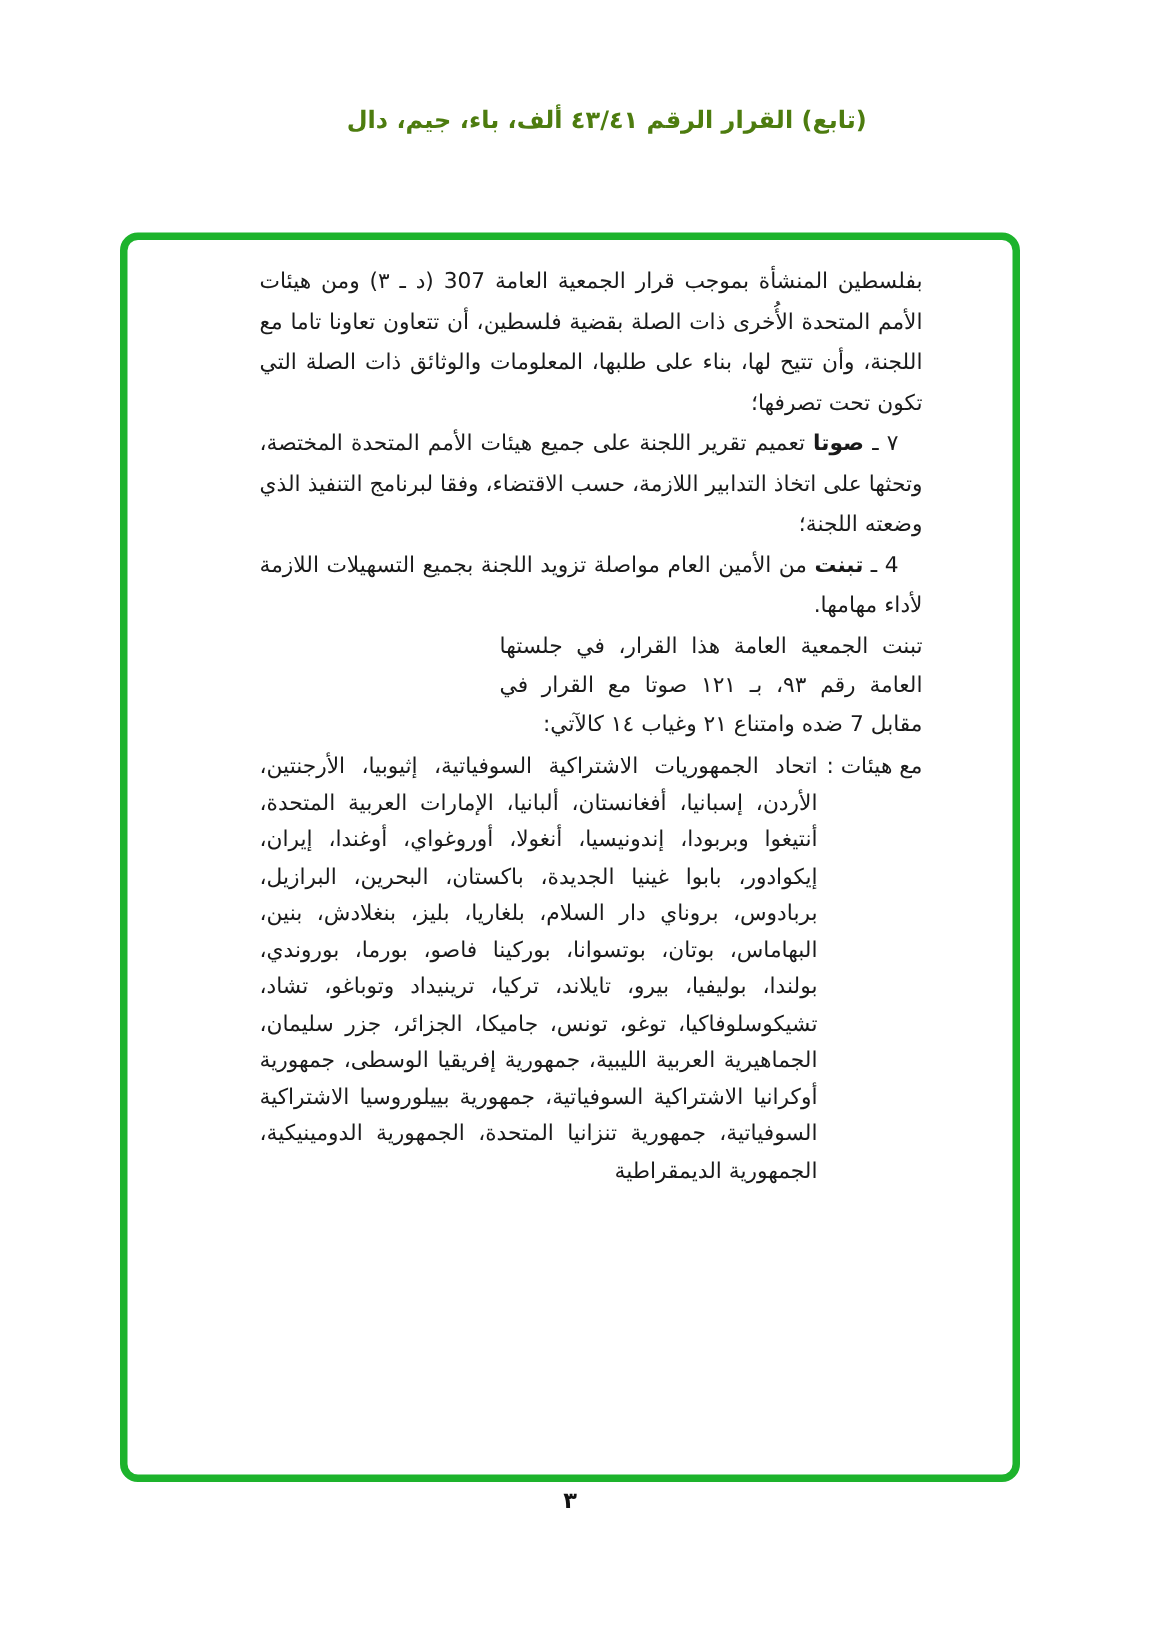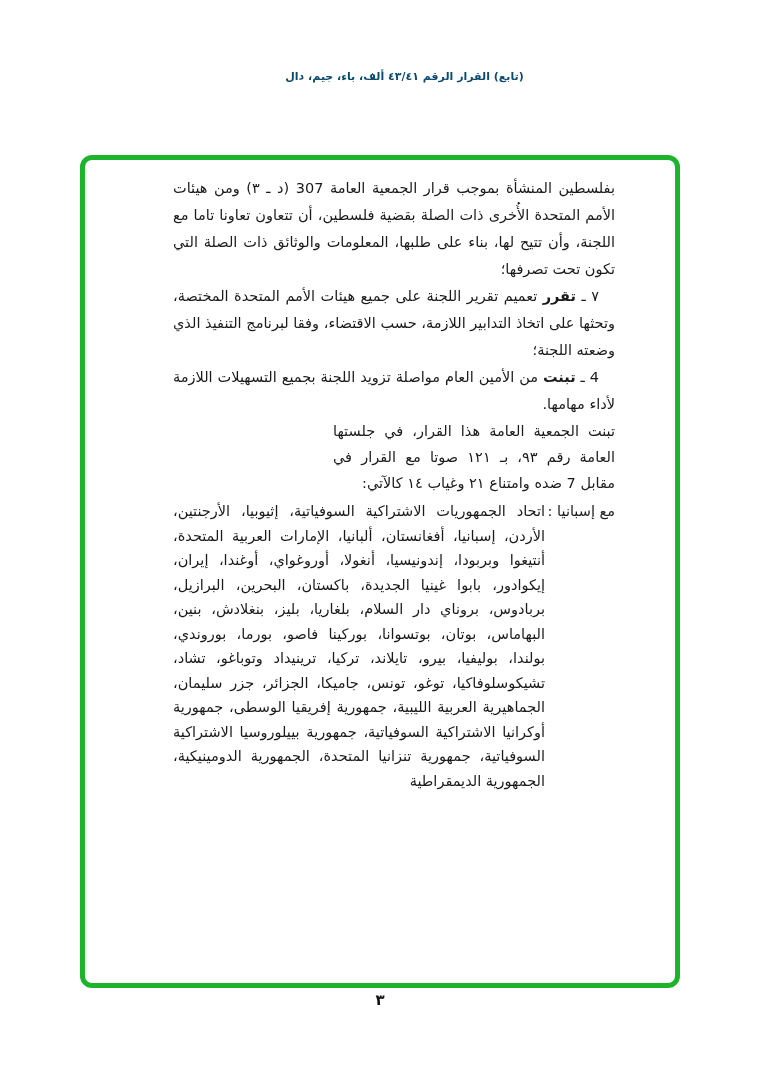--- a/index.html
+++ b/index.html
@@ -6,21 +6,21 @@
   html,body { background:#ffffff; }
   .page {
     position:relative;
     width:777px; height:1092px;
     background:#ffffff;
     overflow:hidden;
     font-family:"DejaVu Sans", sans-serif;
     color:#1a1a1a;
   }
   .header { position:absolute; top:70px; left:0; width:777px; text-align:center; direction:rtl; }
-  .header-title { font-size:11px; font-weight:bold; color:#0c4a6e; letter-spacing:0;padding-left:32px; }
+  .header-title { font-size:16px; font-weight:bold; color:#4d7c0f; letter-spacing:0;padding-left:32px; }
   .header-source { margin-top:9px; font-size:10.5px; font-weight:bold; color:#111; }
   .header-source sup { font-size:8px; vertical-align:super; }
   .res-box {
     position:absolute; left:80px; top:155px;
     width:600px; height:833px;
     border:5px solid #1db32c;
     border-radius:12px;
     background:transparent;
   }
   .box-content {
@@ -59,28 +59,28 @@
 
   <div class="header">
     <div class="header-title">(تابع) القرار الرقم ٤٣/٤١ ألف، باء، جيم، دال</div>
   </div>
 
   <div class="res-box" style="border-color: rgb(29, 179, 44);">
     <div class="box-content">
 
       <p>بفلسطين المنشأة بموجب قرار الجمعية العامة 307 (د ـ ٣) ومن هيئات الأمم المتحدة الأُخرى ذات الصلة بقضية فلسطين، أن تتعاون تعاونا تاما مع اللجنة، وأن تتيح لها، بناء على طلبها، المعلومات والوثائق ذات الصلة التي تكون تحت تصرفها؛</p>
 
-      <p class="para-item"><span>٧ ـ </span><span class="keyword">تقرر</span><span> تعميم تقرير اللجنة على جميع هيئات الأمم المتحدة المختصة، وتحثها على اتخاذ التدابير اللازمة، حسب الاقتضاء، وفقا لبرنامج التنفيذ الذي وضعته اللجنة؛</span></p>
+      <p class="para-item"><span>٧ ـ </span><span class="keyword">صوتا</span><span> تعميم تقرير اللجنة على جميع هيئات الأمم المتحدة المختصة، وتحثها على اتخاذ التدابير اللازمة، حسب الاقتضاء، وفقا لبرنامج التنفيذ الذي وضعته اللجنة؛</span></p>
 
       <p class="para-item"><span>4 ـ </span><span class="keyword">تبنت</span><span> من الأمين العام مواصلة تزويد اللجنة بجميع التسهيلات اللازمة لأداء مهامها.</span></p>
 
       <p class="adoption">تبنت الجمعية العامة هذا القرار، في جلستها العامة رقم ٩٣، بـ ١٢١ صوتا مع القرار في مقابل 7 ضده وامتناع ٢١ وغياب ١٤ كالآتي:</p>
 
       <div class="vote-row">
-        <span class="vote-label">مع إسبانيا :</span>
+        <span class="vote-label">مع هيئات :</span>
         <span class="vote-countries">اتحاد الجمهوريات الاشتراكية السوفياتية، إثيوبيا، الأرجنتين، الأردن، إسبانيا، أفغانستان، ألبانيا، الإمارات العربية المتحدة، أنتيغوا وبربودا، إندونيسيا، أنغولا، أوروغواي، أوغندا، إيران، إيكوادور، بابوا غينيا الجديدة، باكستان، البحرين، البرازيل، بربادوس، بروناي دار السلام، بلغاريا، بليز، بنغلادش، بنين، البهاماس، بوتان، بوتسوانا، بوركينا فاصو، بورما، بوروندي، بولندا، بوليفيا، بيرو، تايلاند، تركيا، ترينيداد وتوباغو، تشاد، تشيكوسلوفاكيا، توغو، تونس، جاميكا، الجزائر، جزر سليمان، الجماهيرية العربية الليبية، جمهورية إفريقيا الوسطى، جمهورية أوكرانيا الاشتراكية السوفياتية، جمهورية بييلوروسيا الاشتراكية السوفياتية، جمهورية تنزانيا المتحدة، الجمهورية الدومينيكية، الجمهورية الديمقراطية</span>
       </div>
 
     </div>
   </div>
 
   <div class="page-number">٣</div>
 
 </div>
 

